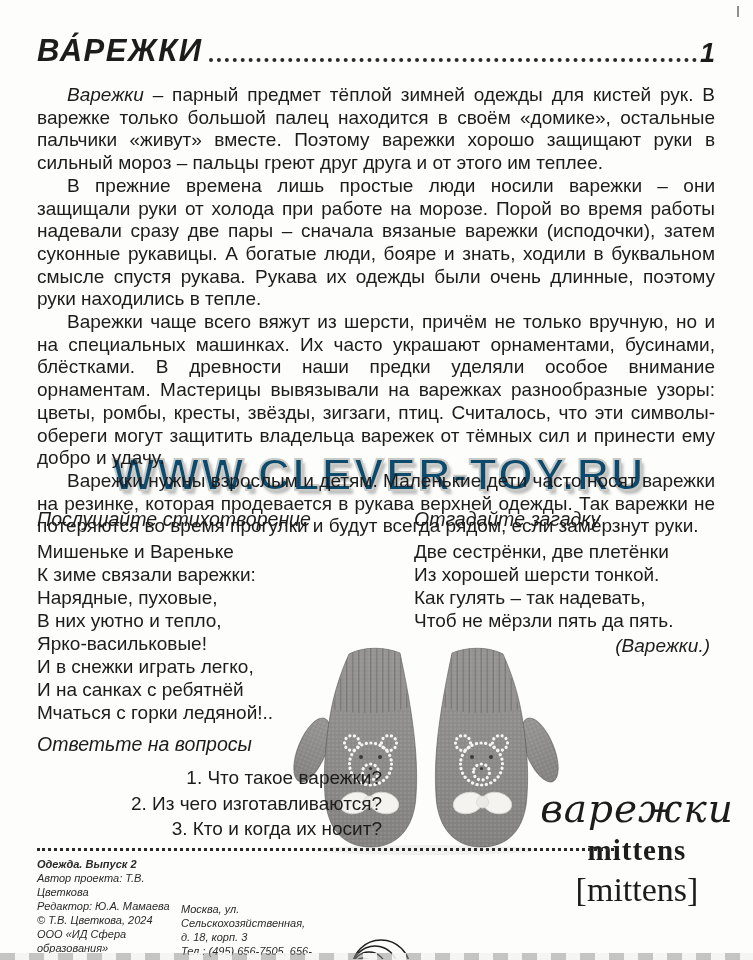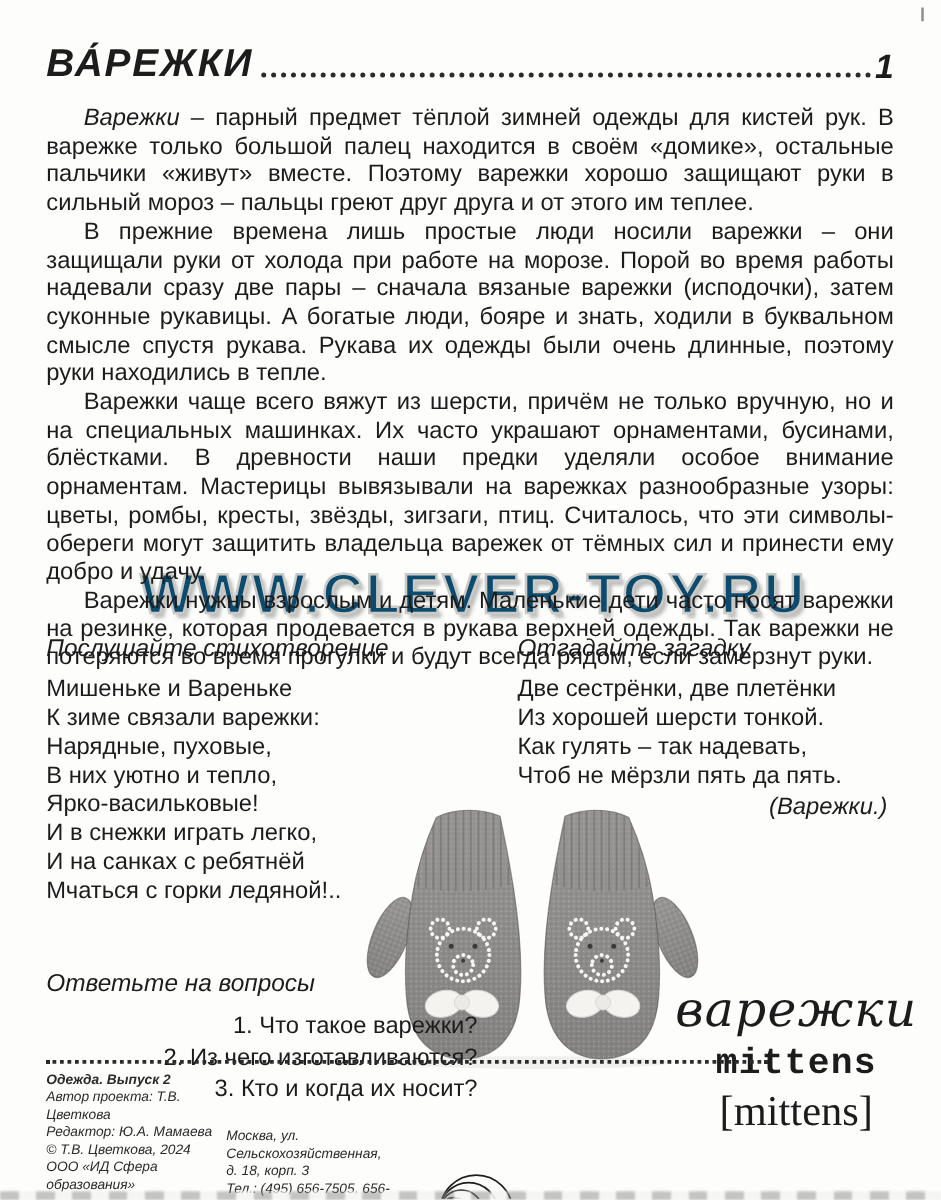--- a/index.html
+++ b/index.html
@@ -28,32 +28,32 @@
     text-align:center; font-family:Liberation Sans, sans-serif;
     font-size:45px; font-weight:bold; letter-spacing:2px; white-space:nowrap;
     color:#0c4a6e; -webkit-text-stroke:2px #c9c9c6;
     text-shadow:3px 4px 3px rgba(110,110,108,0.45);
   }
 
   
   .section-heading { font-size:19.5px; font-weight:normal; font-style:italic; margin:0 0 9px 0; }
   .poem      { position:absolute; top:508px; left:37px;  width:345px; font-size:19px; z-index:2; }
   .riddle    { position:absolute; top:508px; left:414px; width:312px; font-size:19px; z-index:2; }
-  .questions { position:absolute; top:776px; left:37px;  width:345px; font-size:19px; z-index:2; }
+  .questions { position:absolute; top:733px; left:37px;  width:345px; font-size:19px; z-index:2; }
   .poem-line, .riddle-line { line-height:23px; }
   .question-line { line-height:25.5px;text-align:right; }
   .riddle-answer { line-height:23px; margin-top:2px; text-align:right; padding-right:16px; font-style:italic; }
 
   
   .mittens-figure { position:absolute; top:644px; left:292px; width:268px; height:214px; z-index:1; }
 
   
   .vocab { position:absolute; top:784px; left:536px; width:202px; text-align:center; z-index:2; }
   .vocab-ru { font-family:"DejaVu Serif", serif; font-style:italic; font-size:39px; line-height:50px; letter-spacing:1px; }
-  .vocab-en { font-family:Liberation Mono, monospace; font-weight:bold; font-size:29px; line-height:33px; letter-spacing:1px; }
+  .vocab-en { font-family:Liberation Serif, serif; font-weight:bold; font-size:29px; line-height:33px; letter-spacing:1px; }
   .vocab-tr { font-family:"Liberation Serif", serif; font-size:34px; line-height:46px; }
 
   
   .footer { position:absolute; top:848px; left:37px; width:678px; z-index:2;font-style:italic; }
   .footer-rule { width:577px; border-top:3px dotted #2b2b2b; height:0; margin-bottom:6px; }
   .footer-cols { display:flex; font-size:11px; line-height:14px; color:#2a2a2a; }
   .f-col1 { width:144px; }
   .f-col2 { width:152px;margin-top:45px; }
   .f-col1 .f-line:first-child { font-weight:bold; }
   .f-logo { display:flex; align-items:flex-end; margin-left:8px; margin-top:2px; }

